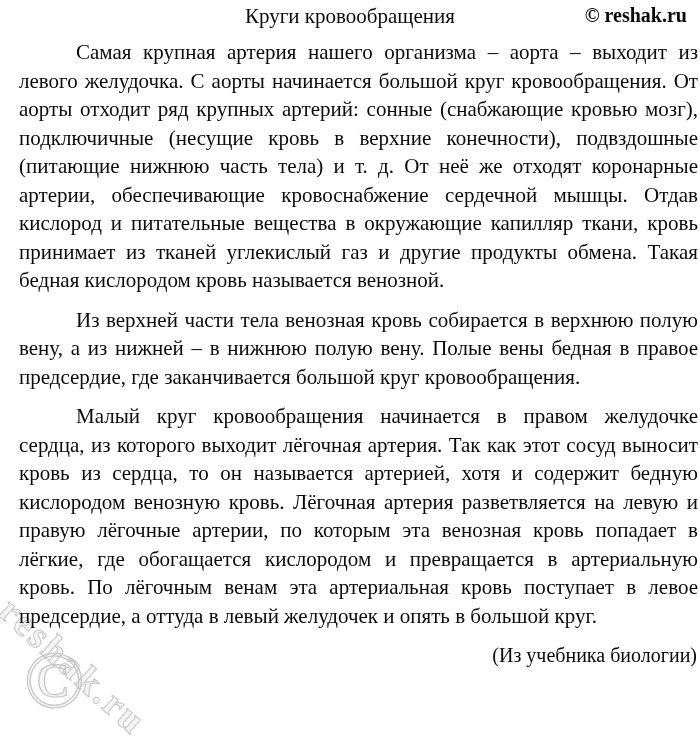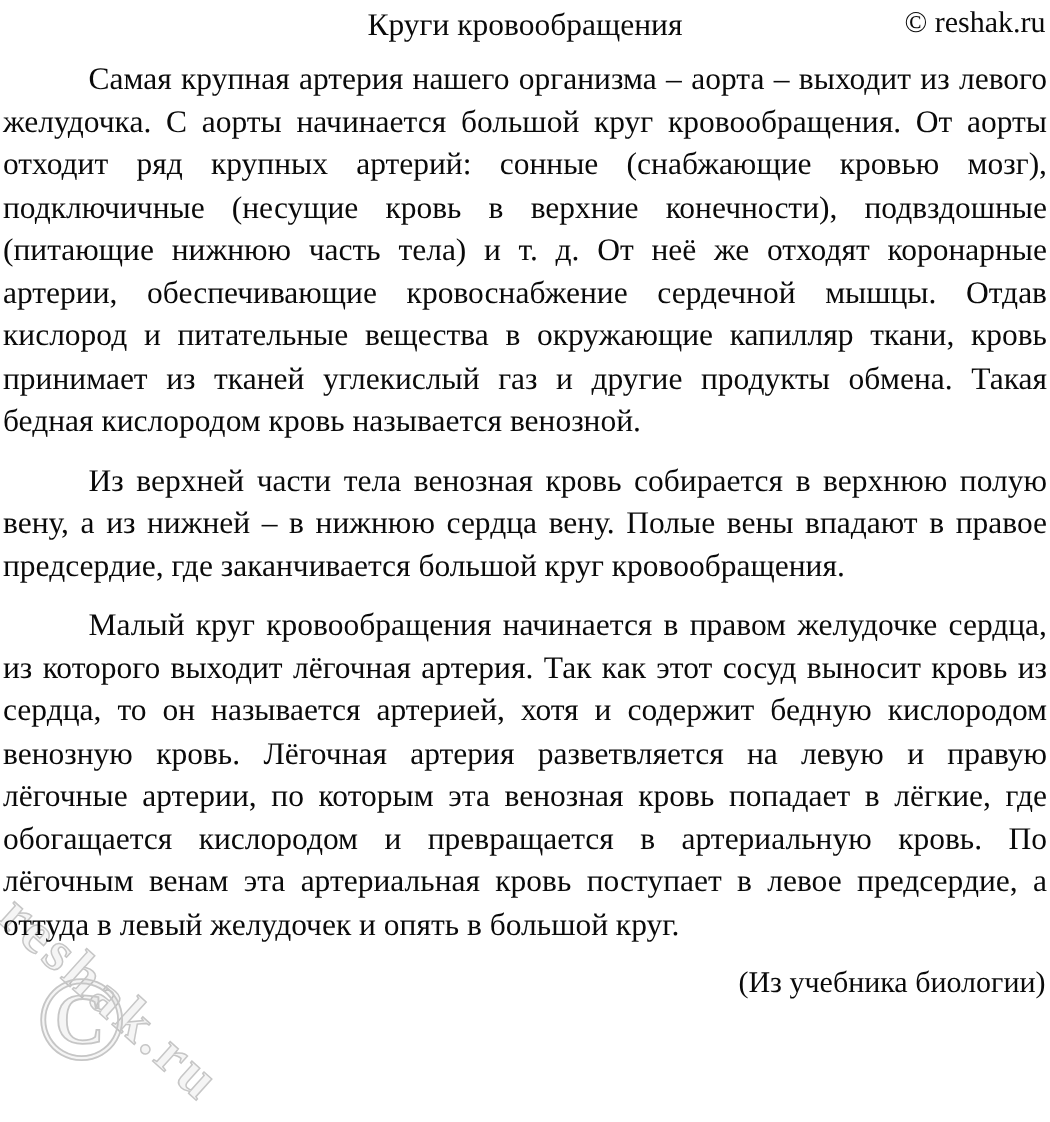--- a/index.html
+++ b/index.html
@@ -56,27 +56,28 @@
   .doc-title {
     margin: 0;
     font-size: 21px;
     font-weight: normal;
     line-height: 28px;
     text-align: center;
   }
   .site-credit {
     position: absolute;
     top: 0;
-    right: 1px;
+    right: 11px;
     font-size: 20px;
     line-height: 26px;
     white-space: nowrap;
+    font-weight: bold;
   }
   .body-para {
-    margin: 0 0 11px 0;
+    margin: 0 0 11px 17px;
     font-size: 21px;
     line-height: 28.5px;
     text-align: justify;
     text-indent: 57px;
   }
   .attribution {
     margin-top: 6px;
     font-size: 20px;
     line-height: 28px;
     text-align: right;
@@ -94,20 +95,20 @@
 
   <div class="content">
 
     <div class="header-row">
       <h1 class="doc-title">Круги кровообращения</h1>
       <span class="site-credit">© reshak.ru</span>
     </div>
 
     <p class="body-para">Самая крупная артерия нашего организма – аорта – выходит из левого желудочка. С аорты начинается большой круг кровообращения. От аорты отходит ряд крупных артерий: сонные (снабжающие кровью мозг), подключичные (несущие кровь в верхние конечности), подвздошные (питающие нижнюю часть тела) и т. д. От неё же отходят коронарные артерии, обеспечивающие кровоснабжение сердечной мышцы. Отдав кислород и питательные вещества в окружающие капилляр ткани, кровь принимает из тканей углекислый газ и другие продукты обмена. Такая бедная кислородом кровь называется венозной.</p>
 
-    <p class="body-para">Из верхней части тела венозная кровь собирается в верхнюю полую вену, а из нижней – в нижнюю сердца вену. Полые вены впадают в правое предсердие, где заканчивается большой круг кровообращения.</p>
+    <p class="body-para">Из верхней части тела венозная кровь собирается в верхнюю полую вену, а из нижней – в нижнюю полую вену. Полые вены бедная в правое предсердие, где заканчивается большой круг кровообращения.</p>
 
     <p class="body-para">Малый круг кровообращения начинается в правом желудочке сердца, из которого выходит лёгочная артерия. Так как этот сосуд выносит кровь из сердца, то он называется артерией, хотя и содержит бедную кислородом венозную кровь. Лёгочная артерия разветвляется на левую и правую лёгочные артерии, по которым эта венозная кровь попадает в лёгкие, где обогащается кислородом и превращается в артериальную кровь. По лёгочным венам эта артериальная кровь поступает в левое предсердие, а оттуда в левый желудочек и опять в большой круг.</p>
 
     <div class="attribution">(Из учебника биологии)</div>
 
   </div>
 </div>
 
 </body></html>

